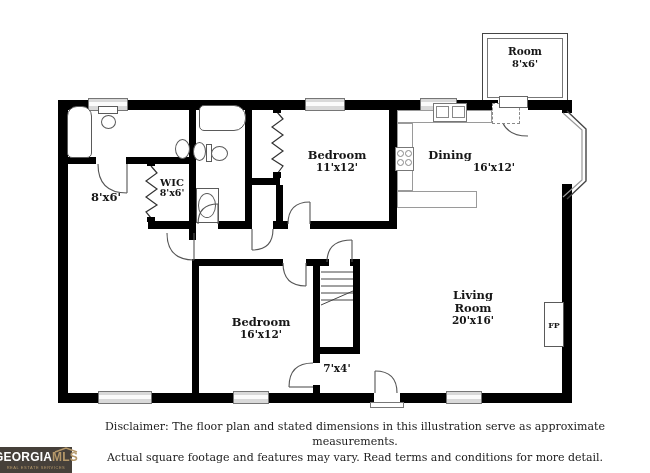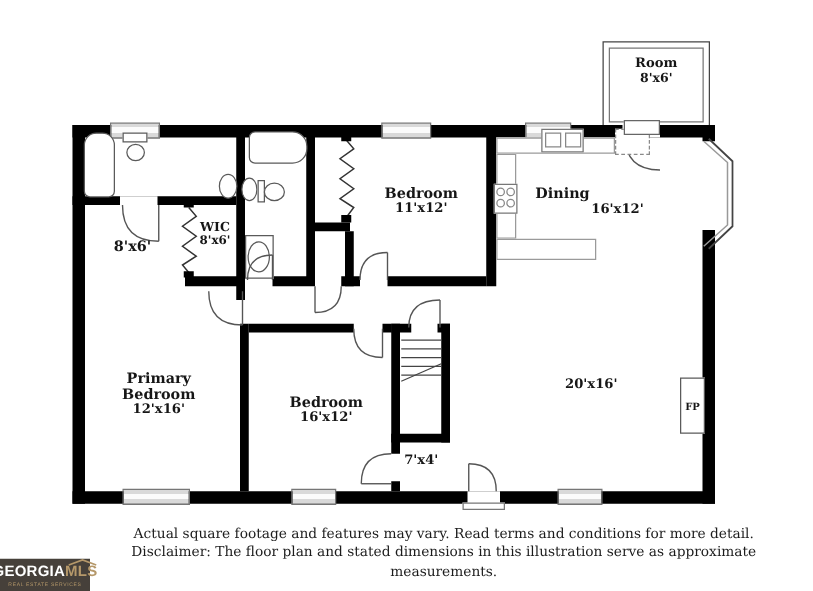--- a/index.html
+++ b/index.html
@@ -175,40 +175,37 @@
   <div class="lbl" style="left:494px;top:168px">
     <span class="dm">16'x12'</span>
   </div>
   <div class="lbl" style="left:106px;top:197px">
     <span class="nm">8'x6'</span>
   </div>
   <div class="lbl sm" style="left:172px;top:188px">
     <span class="nm">WIC</span>
     <span class="dm">8'x6'</span>
   </div>
-  <div class="lbl wrap" style="left:127px;top:315px;width:76px">
-    <span class="nm">Primary Bedroom</span>
-    <span class="dm">12'x16'</span>
-  </div>
   <div class="lbl" style="left:261px;top:328px">
     <span class="nm">Bedroom</span>
     <span class="dm">16'x12'</span>
   </div>
   <div class="lbl" style="left:337px;top:369px">
     <span class="dm" style="font-size:10.5px">7'x4'</span>
   </div>
   <div class="lbl wrap" style="left:473px;top:308px;width:54px">
+    <span class="nm">Living Room</span>
     <span class="dm">20'x16'</span>
   </div>
 
 </div>
 
 <div class="disclaimer">
+  <div>Disclaimer: The floor plan and stated dimensions in this illustration serve as approximate measurements.</div>
   <div>Actual square footage and features may vary. Read terms and conditions for more detail.</div>
-  <div>Disclaimer: The floor plan and stated dimensions in this illustration serve as approximate measurements.</div>
 </div>
 
 <div class="logo">
   <div class="logo-row">
     <span>GEORGIA</span><span class="logo-mls">MLS</span>
     <svg class="logo-roof" width="26" height="6" viewBox="0 0 26 6">
       <path d="M2,5 L13,1 L24,5" stroke="#b5986a" stroke-width="1.4" fill="none"></path>
     </svg>
   </div>
   <div class="logo-tag">REAL ESTATE SERVICES</div>

